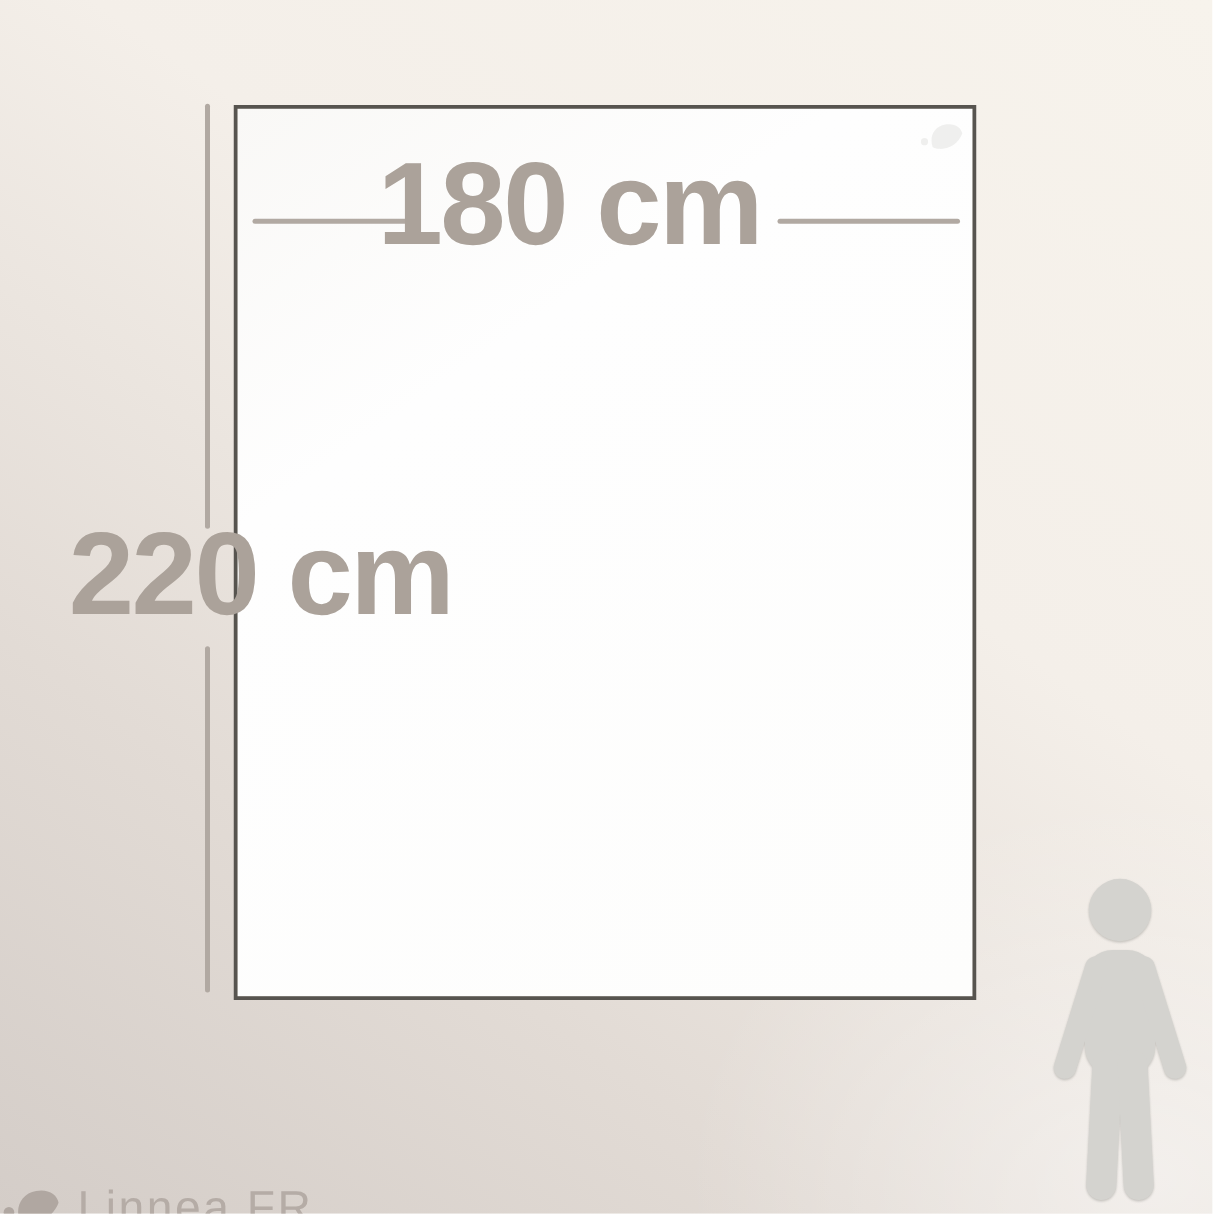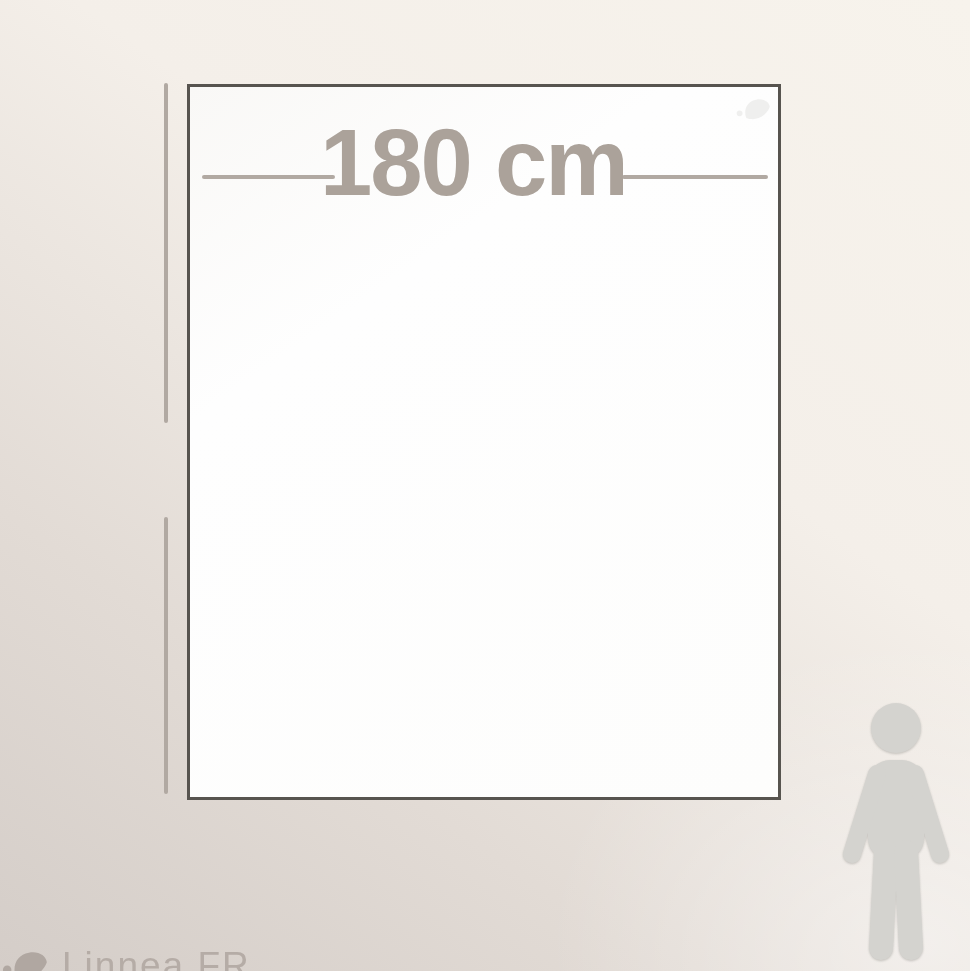--- a/index.html
+++ b/index.html
@@ -51,21 +51,21 @@
   
   .dim-label {
     position: absolute;
     font-weight: 700;
     font-size: 94px;
     line-height: 1;
     letter-spacing: -2px;
     color: var(--label_text, #aba29a);
     white-space: nowrap;
   }
-  .dim-label.width  { left: 320px; top: 116px; }
+  .dim-label.width  { left: 302px; top: 116px; }
   .dim-label.height { left: 55px;  top: 412px; }
 
   
   .person {
     position: absolute;
     left: 826px;
     top: 702px;
     width: 140px;
     height: 262px;
     filter: drop-shadow(0 1px 1px rgba(110,108,102,0.35));
@@ -105,20 +105,21 @@
       <path d="M14 30 C10 18 16 7 28 5 C38 3 46 8 47 15 C43 26 32 33 21 32 C18 32 15.5 31.3 14 30 Z"></path>
     </svg>
   </div>
 
   <div class="dim-line h-left"></div>
   <div class="dim-line h-right"></div>
   <div class="dim-label width">180 cm</div>
 
   <div class="dim-line v-upper"></div>
   <div class="dim-line v-lower"></div>
+  <div class="dim-label height">220 cm</div>
 
   <svg class="person" viewBox="0 0 140 262" aria-hidden="true">
     <circle cx="70" cy="26" r="25"></circle>
     <rect x="42" y="58" width="56" height="100" rx="22"></rect>
     <line x1="51" y1="72" x2="26" y2="152" stroke-width="18"></line>
     <line x1="89" y1="72" x2="114" y2="152" stroke-width="18"></line>
     <line x1="60" y1="150" x2="55" y2="246" stroke-width="24"></line>
     <line x1="80" y1="150" x2="85" y2="246" stroke-width="24"></line>
   </svg>
 

